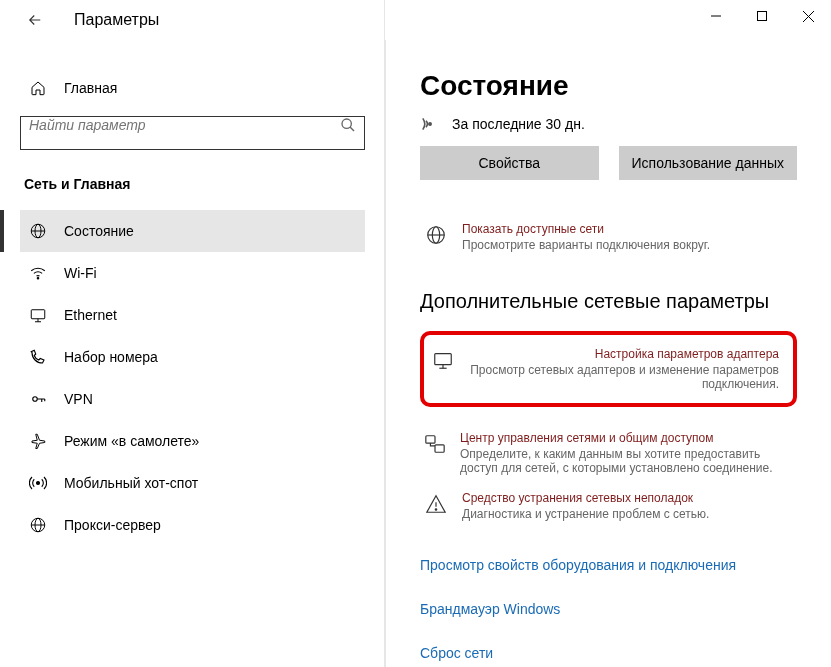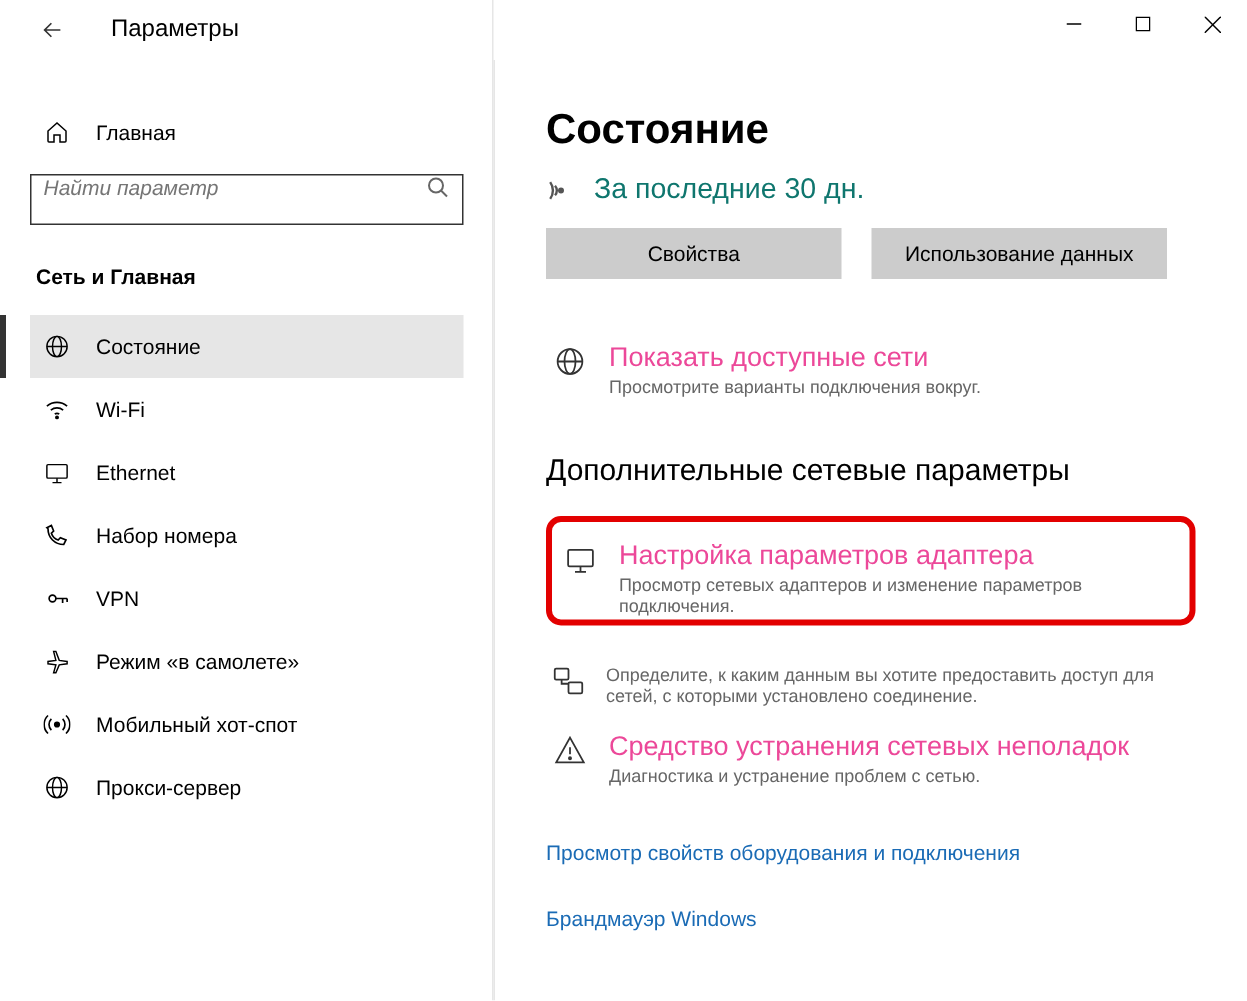--- a/index.html
+++ b/index.html
@@ -6,21 +6,21 @@
 body { width: 831px; height: 667px; background: #fff; overflow: hidden; position: relative; }
 
 .titlebar { height: 40px; display: flex; align-items: center; padding-left: 20px; }
 .back-btn { width: 30px; height: 30px; display: flex; align-items: center; justify-content: center; cursor: pointer; }
 .title { font-size: 16px; margin-left: 24px; color: #000; }
 .win-controls { position: absolute; right: 0; top: 0; display: flex; }
 .win-btn { width: 46px; height: 32px; display: flex; align-items: center; justify-content: center; cursor: pointer; font-size: 11px; }
 
 .container { display: flex; height: calc(667px - 40px); }
 
-.sidebar { width: 330px; padding: 0 20px 0 20px; border-right: 1px solid #e6e6e6; position: relative; }
+.sidebar { width: 386px; padding: 0 20px 0 20px; border-right: 1px solid #e6e6e6; position: relative; }
 .sidebar::after { content:""; position:absolute; right:0; top:-40px; bottom:0; width:1px; background:#e6e6e6; }
 
 .home-row { display: flex; align-items: center; padding: 8px 8px; margin-top: 32px; cursor: pointer; }
 .home-row .icon { width: 20px; display: flex; align-items: center; justify-content: center; }
 .home-row .label { margin-left: 16px; font-size: 14px; }
 
 .search-box { margin-top: 12px; border: 1px solid #333; height: 34px; display: flex; align-items: flex-start; padding: 0 8px; }
 .search-box input { flex: 1; border: none; outline: none; font-size: 14px; color: #666; font-style: italic; background: transparent; }
 .search-box .sicon { color: #666; font-size: 14px; }
 
@@ -28,34 +28,34 @@
 
 .nav-list { list-style: none; }
 .nav-item { display: flex; align-items: center; height: 42px; padding: 0 8px; cursor: pointer; position: relative; }
 .nav-item .icon { width: 20px; display: flex; align-items: center; justify-content: center; }
 .nav-item .label { margin-left: 16px; font-size: 14px; }
 .nav-item.active { background: #e6e6e6; }
 .nav-item.active::before { content:""; position:absolute; left:-20px; top:0; bottom:0; width:4px; background:#333; }
 
 .main { flex: 1; padding: 30px 34px 0 34px; overflow: hidden; }
 .page-title { font-size: 28px; font-weight: 600; margin-bottom: 14px; }
-.period-row { display: flex; align-items: center; margin-bottom: 14px; color: #0f766e; font-size: 19px; }
+.period-row { display: flex; align-items: center; margin-bottom: 14px; color: #000000; font-size: 14px; }
 .period-row .sig { margin-right: 12px; display:flex; align-items:center; }
 
 .btn-row { display: flex; gap: 20px; margin-bottom: 34px; }
 .gray-btn { background: #ccc; border: none; width: 197px; height: 34px; font-size: 14px; cursor: pointer; }
 
 .link-item { display: flex; align-items: flex-start; padding: 8px 4px; cursor: pointer; }
 .link-item .licon { width: 24px; margin-right: 14px; margin-top: 2px; display:flex; justify-content:center; }
-.link-item .ltitle { font-size: 18px; color: #ec4899; }
+.link-item .ltitle { font-size: 12px; color: #7f1d1d; }
 .link-item .ldesc { font-size: 12px; color: #666; margin-top: 2px; }
 
 .section-title { font-size: 20px; font-weight: 400; margin: 30px 0 18px 0; }
 
-.highlight-box { border: 4px solid #e30000; border-radius: 10px; padding: 10px 10px 0 4px; margin-bottom: 16px; }
+.highlight-box { border: 4px solid #e30000; border-radius: 10px; padding: 10px 10px 10px 4px; margin-bottom: 16px; text-align: right; }
 .highlight-box .link-item { padding: 2px 4px; }
 
 .text-link { font-size: 14px; color: #1a6bb5; margin: 28px 0; cursor: pointer; display:block; }
 
 svg { display: block; }
 </style>
 </head>
 <body>
 
 <div class="titlebar">
@@ -240,34 +240,36 @@
 
     <div class="link-item">
       <span class="licon">
         <svg width="22" height="22" viewBox="0 0 24 24" fill="none" stroke="#333" stroke-width="1.3">
             <rect x="2" y="3" width="10" height="8" rx="1"></rect>
             <rect x="12" y="13" width="10" height="8" rx="1"></rect>
             <path d="M7 11v3h5"></path>
           </svg>
       </span>
       <div>
+        <div class="ltitle">Центр управления сетями и общим доступом</div>
         <div class="ldesc">Определите, к каким данным вы хотите предоставить доступ для сетей, с которыми установлено соединение.</div>
       </div>
     </div>
 
     <div class="link-item">
       <span class="licon">
         <svg width="22" height="22" viewBox="0 0 24 24" fill="none" stroke="#333" stroke-width="1.3">
             <path d="M12 3 L22 21 H2 Z"></path>
             <line x1="12" y1="10" x2="12" y2="15"></line>
             <circle cx="12" cy="18" r="0.8" fill="#333"></circle>
           </svg>
       </span>
       <div>
         <div class="ltitle">Средство устранения сетевых неполадок</div>
         <div class="ldesc">Диагностика и устранение проблем с сетью.</div>
       </div>
     </div>
 
     <a class="text-link">Просмотр свойств оборудования и подключения</a>
     <a class="text-link">Брандмауэр Windows</a>
+    <a class="text-link">Сброс сети</a>
   </div>
 </div>
 
 </body></html>

